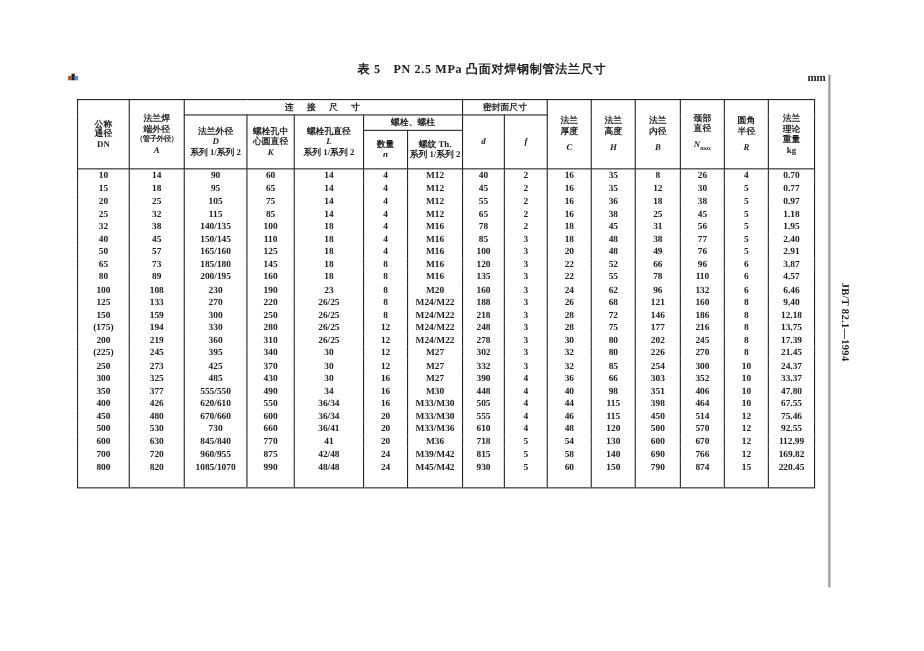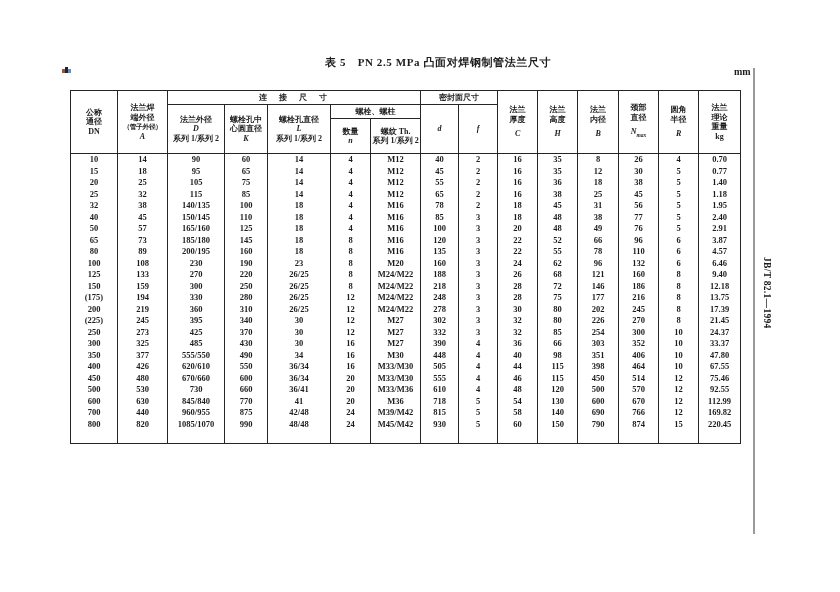--- a/index.html
+++ b/index.html
@@ -211,21 +211,21 @@
         <td>14</td>
         <td>4</td>
         <td>M12</td>
         <td>55</td>
         <td>2</td>
         <td>16</td>
         <td>36</td>
         <td>18</td>
         <td>38</td>
         <td>5</td>
-        <td>1.40</td>
+        <td>0.97</td>
       </tr>
       <tr>
         <td>25</td>
         <td>32</td>
         <td>115</td>
         <td>85</td>
         <td>14</td>
         <td>4</td>
         <td>M12</td>
         <td>65</td>
@@ -538,21 +538,21 @@
         <td>5</td>
         <td>54</td>
         <td>130</td>
         <td>600</td>
         <td>670</td>
         <td>12</td>
         <td>112.99</td>
       </tr>
       <tr>
         <td>700</td>
-        <td>440</td>
+        <td>720</td>
         <td>960/955</td>
         <td>875</td>
         <td>42/48</td>
         <td>24</td>
         <td>M39/M42</td>
         <td>815</td>
         <td>5</td>
         <td>58</td>
         <td>140</td>
         <td>690</td>

